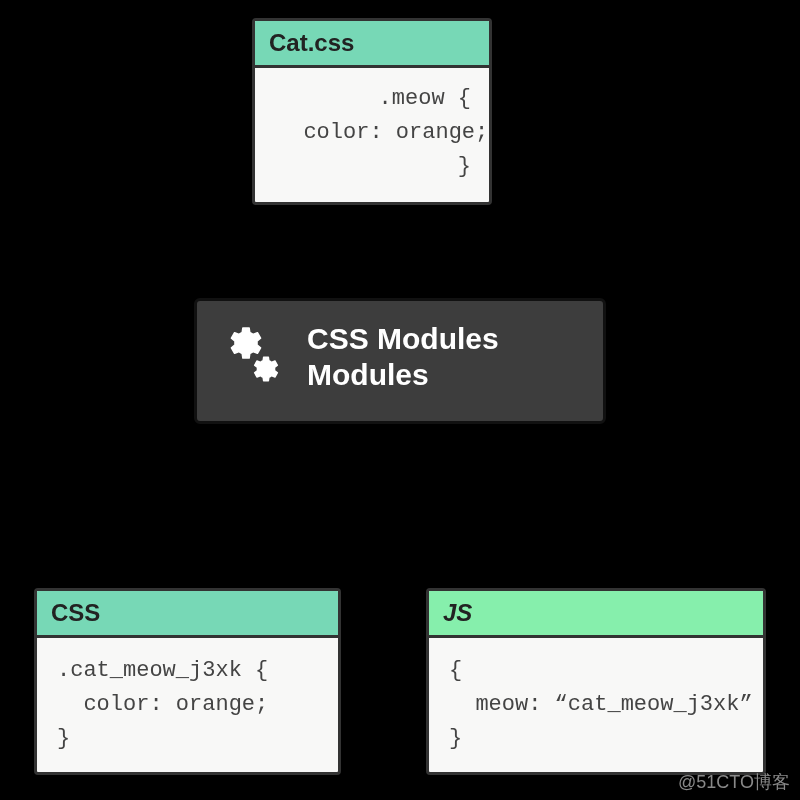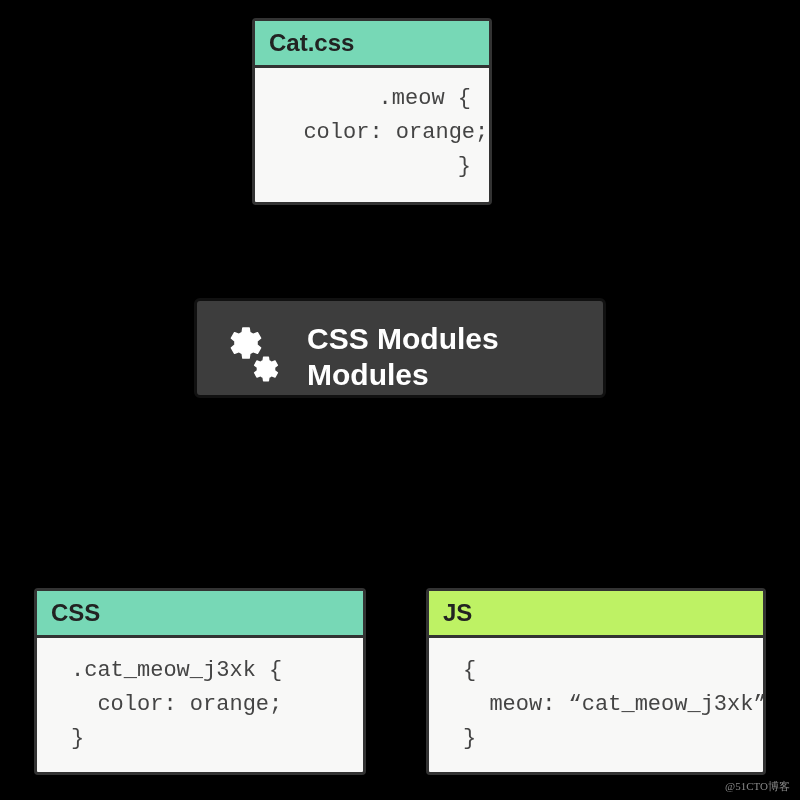--- a/index.html
+++ b/index.html
@@ -19,37 +19,37 @@
   }
   .panel-header {
     padding: 8px 14px;
     font-size: 24px;
     font-weight: bold;
     font-family: -apple-system, 'Helvetica Neue', Arial, sans-serif;
     border-bottom: 3px solid #333;
     color: #222;
   }
   .header-green { background: #77d8b6; }
-  .header-blue { background: #bef264; }
+  .header-blue { background: #86efac; font-style: italic; }
   .panel-body {
-    padding: 16px 34px;
+    padding: 16px 20px;
     font-family: 'Courier New', Courier, monospace;
     font-size: 22px;
     color: #444;
     line-height: 1.55;
     white-space: pre;
   }
   .compiler-box {
     position: absolute;
     background: #3d3d3d;
     border: 3px solid #111;
     border-radius: 6px;
     display: flex;
     align-items: center;
-    padding: 20px 40px 2px 28px;
+    padding: 20px 40px 28px 28px;
     gap: 20px;
   }
   .compiler-text {
     font-family: -apple-system, 'Helvetica Neue', Arial, sans-serif;
     font-size: 30px;
     font-weight: 700;
     color: #fff;
     line-height: 1.2;
   }
   .gear-wrap {
@@ -58,29 +58,29 @@
     height: 62px;
   }
   .gear {
     position: absolute;
     fill: #fff;
   }
   .watermark {
     position: absolute;
     bottom: 6px;
     right: 10px;
-    font-family: Liberation Serif, serif;
-    font-size: 11px;
+    font-family: Liberation Sans, sans-serif;
+    font-size: 18px;
     color: #888;
     text-align: center;
   }
   #panel-top { left: 252px; top: 8px; width: 240px; margin-top: 10px; }
   #panel-top .panel-body { padding: 14px 18px 18px 22px; text-align: right; }
   #compiler { left: 194px; top: 298px; width: 412px; }
-  #panel-css { left: 34px; top: 588px; width: 332px; }
+  #panel-css { left: 34px; top: 588px; width: 307px; }
   #panel-js  { left: 426px; top: 588px; width: 340px; }
 </style>
 </head>
 <body>
 
 <div id="panel-top" class="panel">
   <div class="panel-header header-green">Cat.css</div>
   <div class="panel-body">.meow {
   color: orange;
 }</div>

